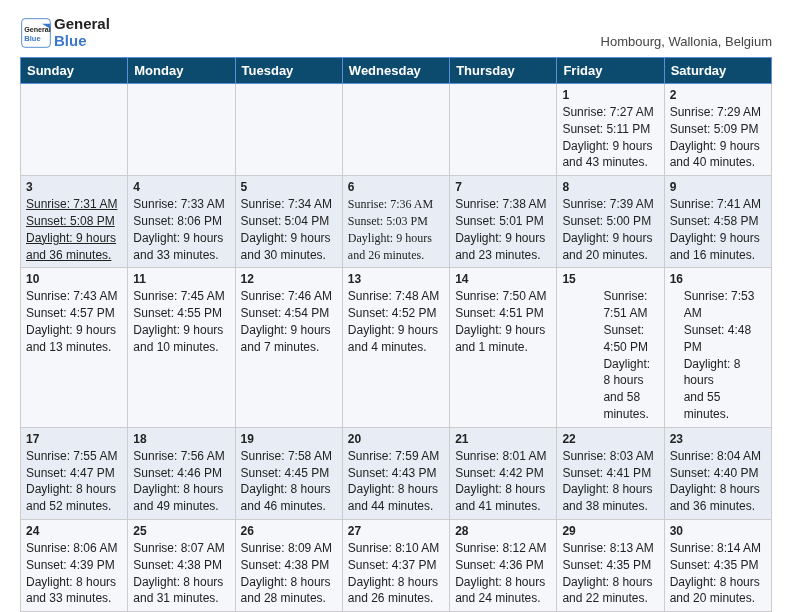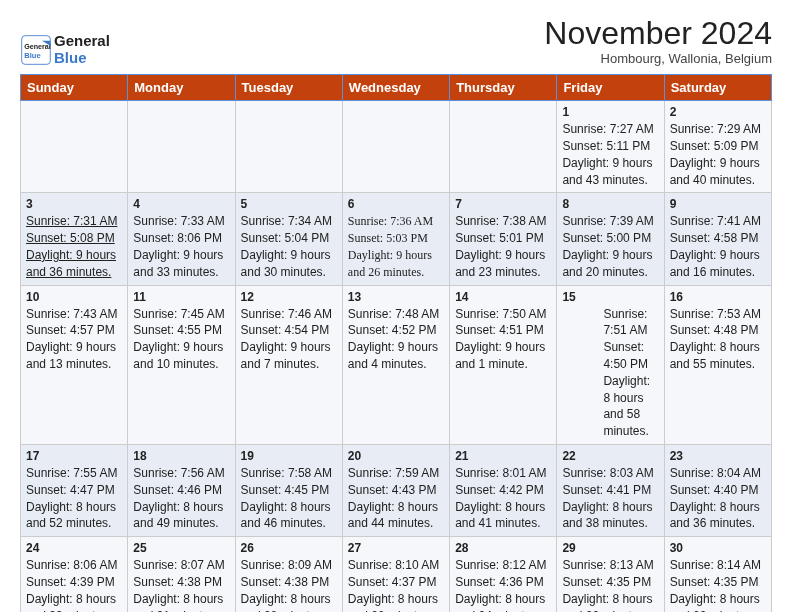--- a/index.html
+++ b/index.html
@@ -52,21 +52,21 @@
       font-size: 13px;
       font-weight: 400;
       color: #444;
     }
     table {
       width: 100%;
       border-collapse: collapse;
       table-layout: fixed;
     }
     thead tr th {
-      background: #c2410c;
+      background: #0c4a6e;
       color: #fff;
       font-size: 13px;
       font-weight: bold;
       padding: 5px 6px;
       text-align: left;
       border: 1px solid #5a90d9;
     }
     tbody tr td {
       vertical-align: top;
       border: 1px solid #ccc;
@@ -104,21 +104,20 @@
         <text x="5" y="18" font-size="8.5" font-weight="bold" fill="#222" font-family="Arial">General</text>
         <text x="5" y="28" font-size="9" font-weight="bold" fill="#3a78c9" font-family="Arial">Blue</text>
         <polygon points="26,8 36,14 36,8" fill="#3a78c9"></polygon>
       </svg>
       <div class="logo-text">
         <span>General</span>
         <span style="color:#3a78c9;">Blue</span>
       </div>
     </div>
     <div class="title-block">
-      <h1>November 2024</h1>
       <h2>Hombourg, Wallonia, Belgium</h2>
     </div>
   </div>
 
   <table>
     <thead>
       <tr>
       <th>Sunday</th>
           <th>Monday</th>
           <th>Tuesday</th>
@@ -239,21 +238,21 @@
           </td>
           <td>
             <span class="day-num">15</span>
             <div class="day-info" style="white-space: pre-line; margin-left: 41px;">Sunrise: 7:51 AM
 Sunset: 4:50 PM
 Daylight: 8 hours
 and 58 minutes.</div>
           </td>
           <td>
             <span class="day-num">16</span>
-            <div class="day-info" style="white-space: pre-line;">Sunrise: 7:53 AM
+            <div class="day-info" style="white-space: pre-line; margin-left: 14px;">Sunrise: 7:53 AM
 Sunset: 4:48 PM
 Daylight: 8 hours
 and 55 minutes.</div>
           </td>
         </tr>
         <tr>
           <td>
             <span class="day-num">17</span>
             <div class="day-info" style="white-space: pre-line;">Sunrise: 7:55 AM
 Sunset: 4:47 PM

